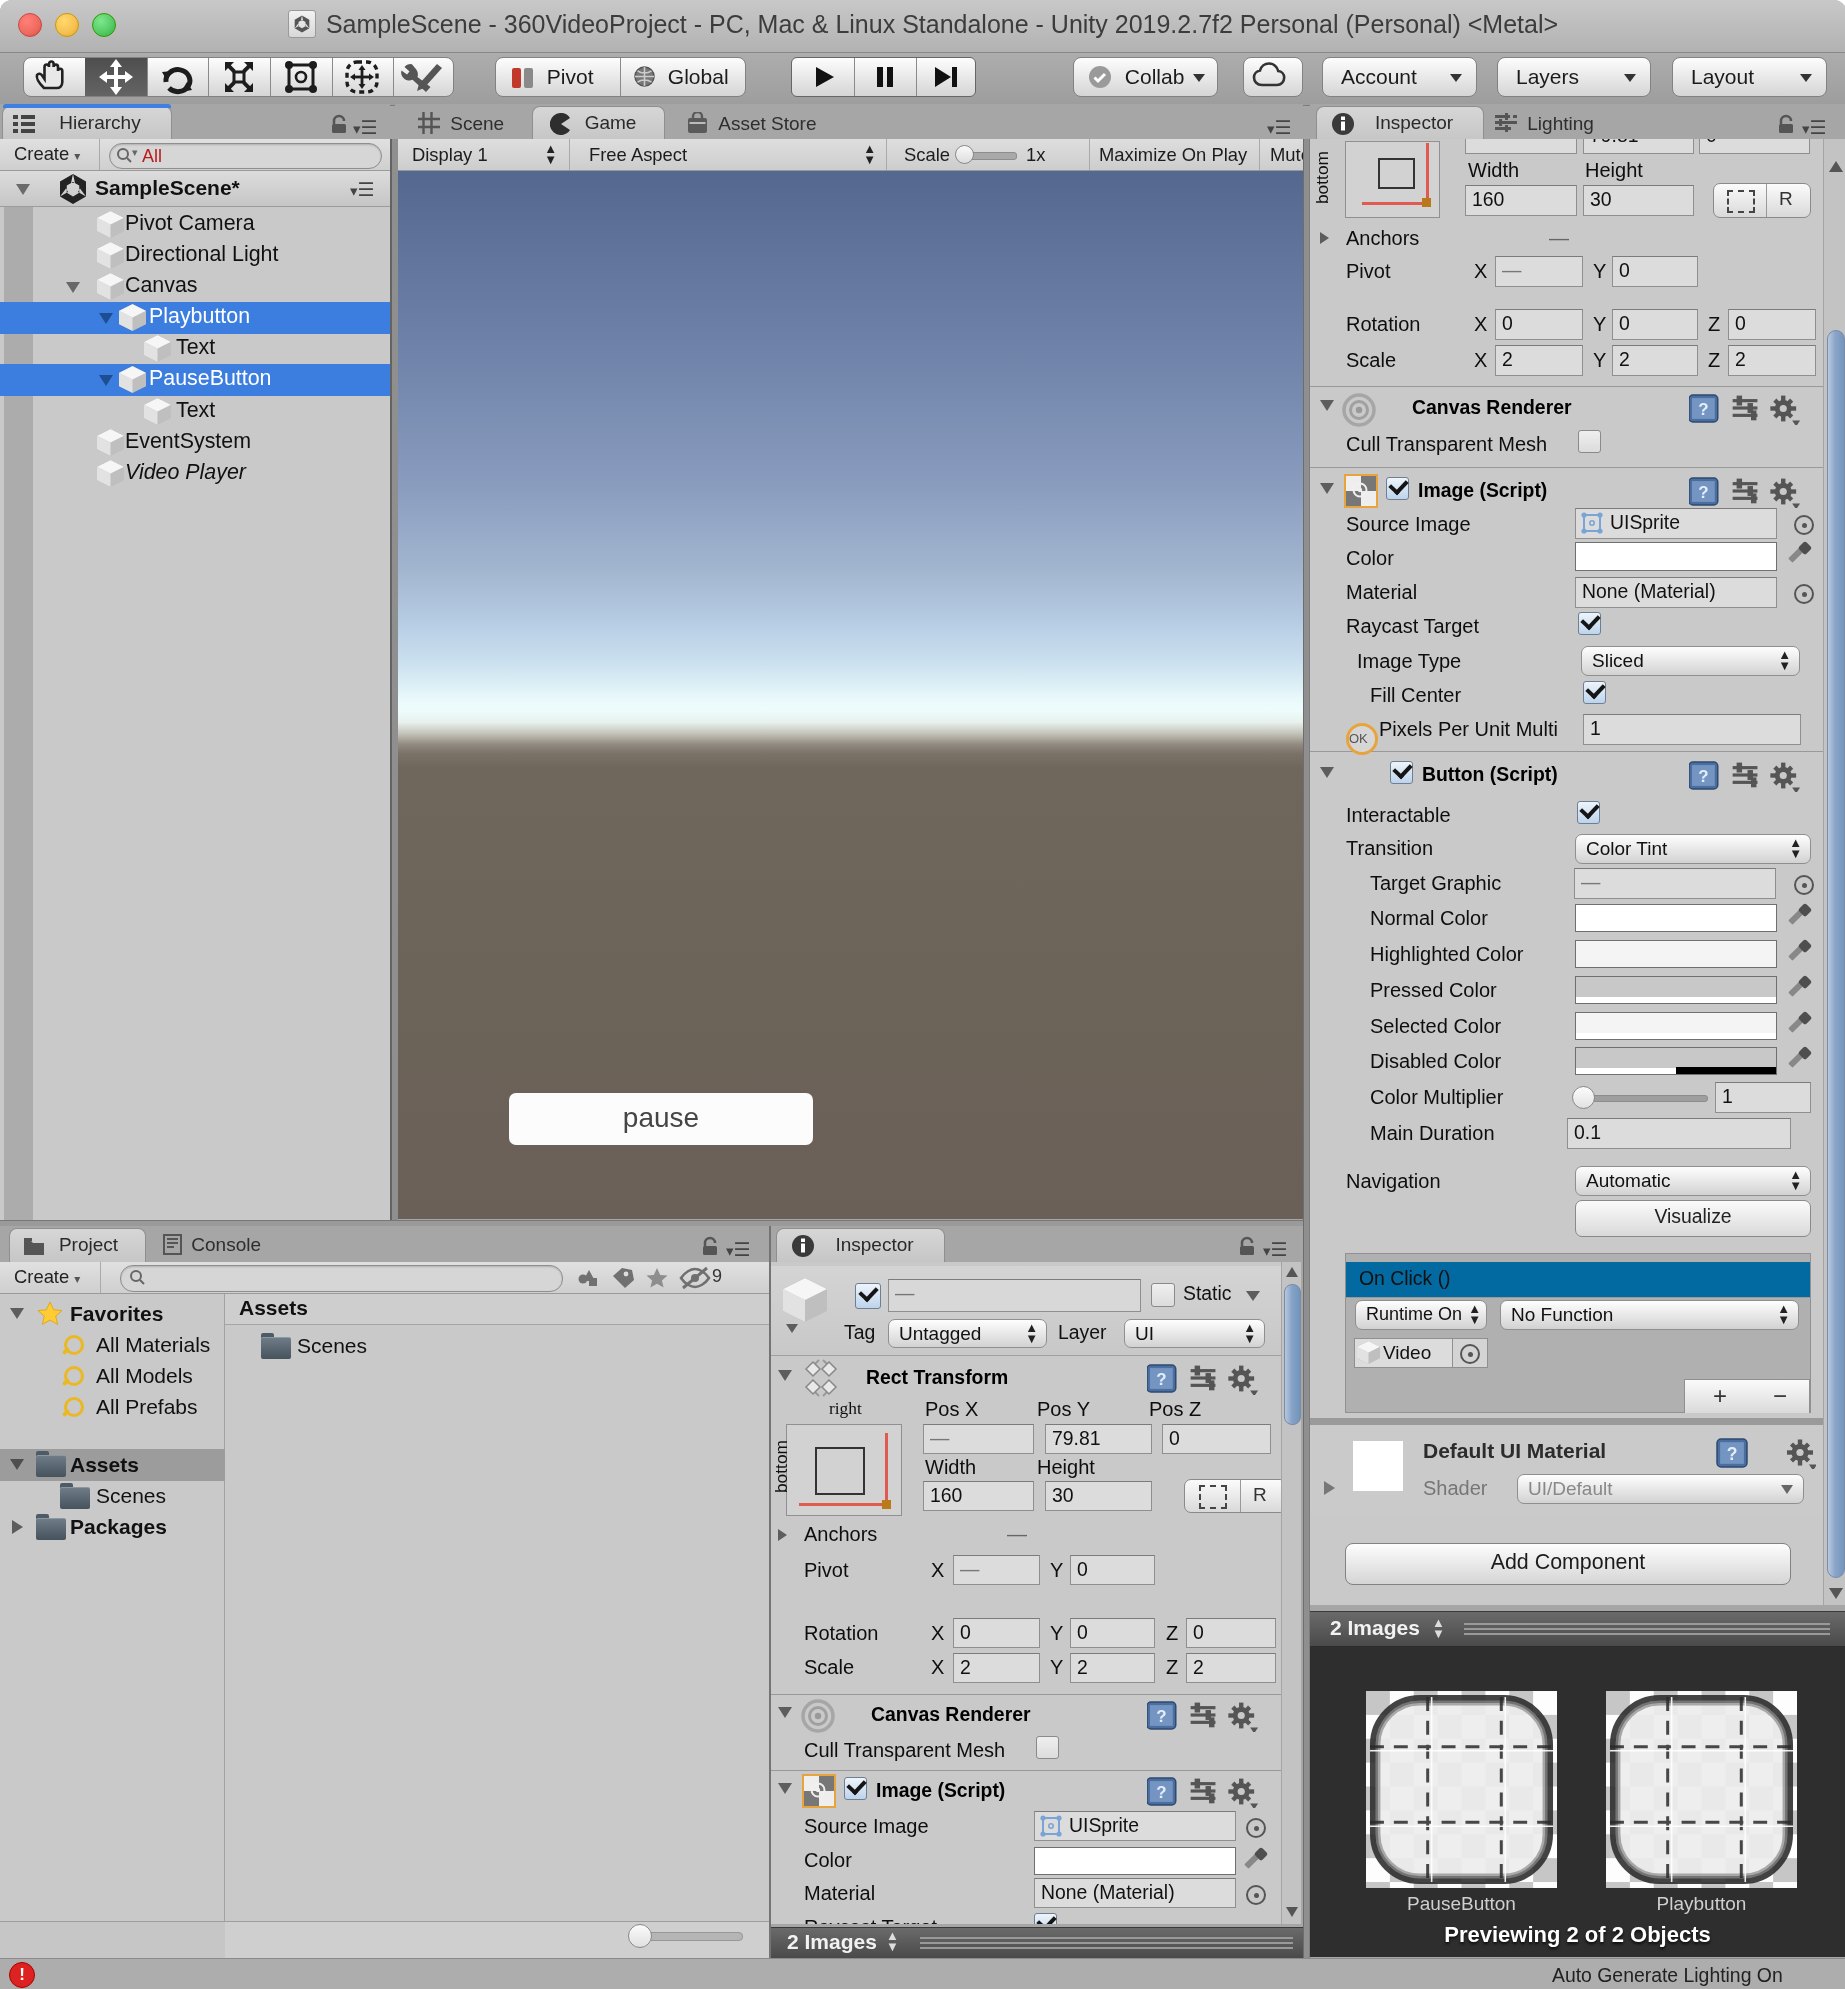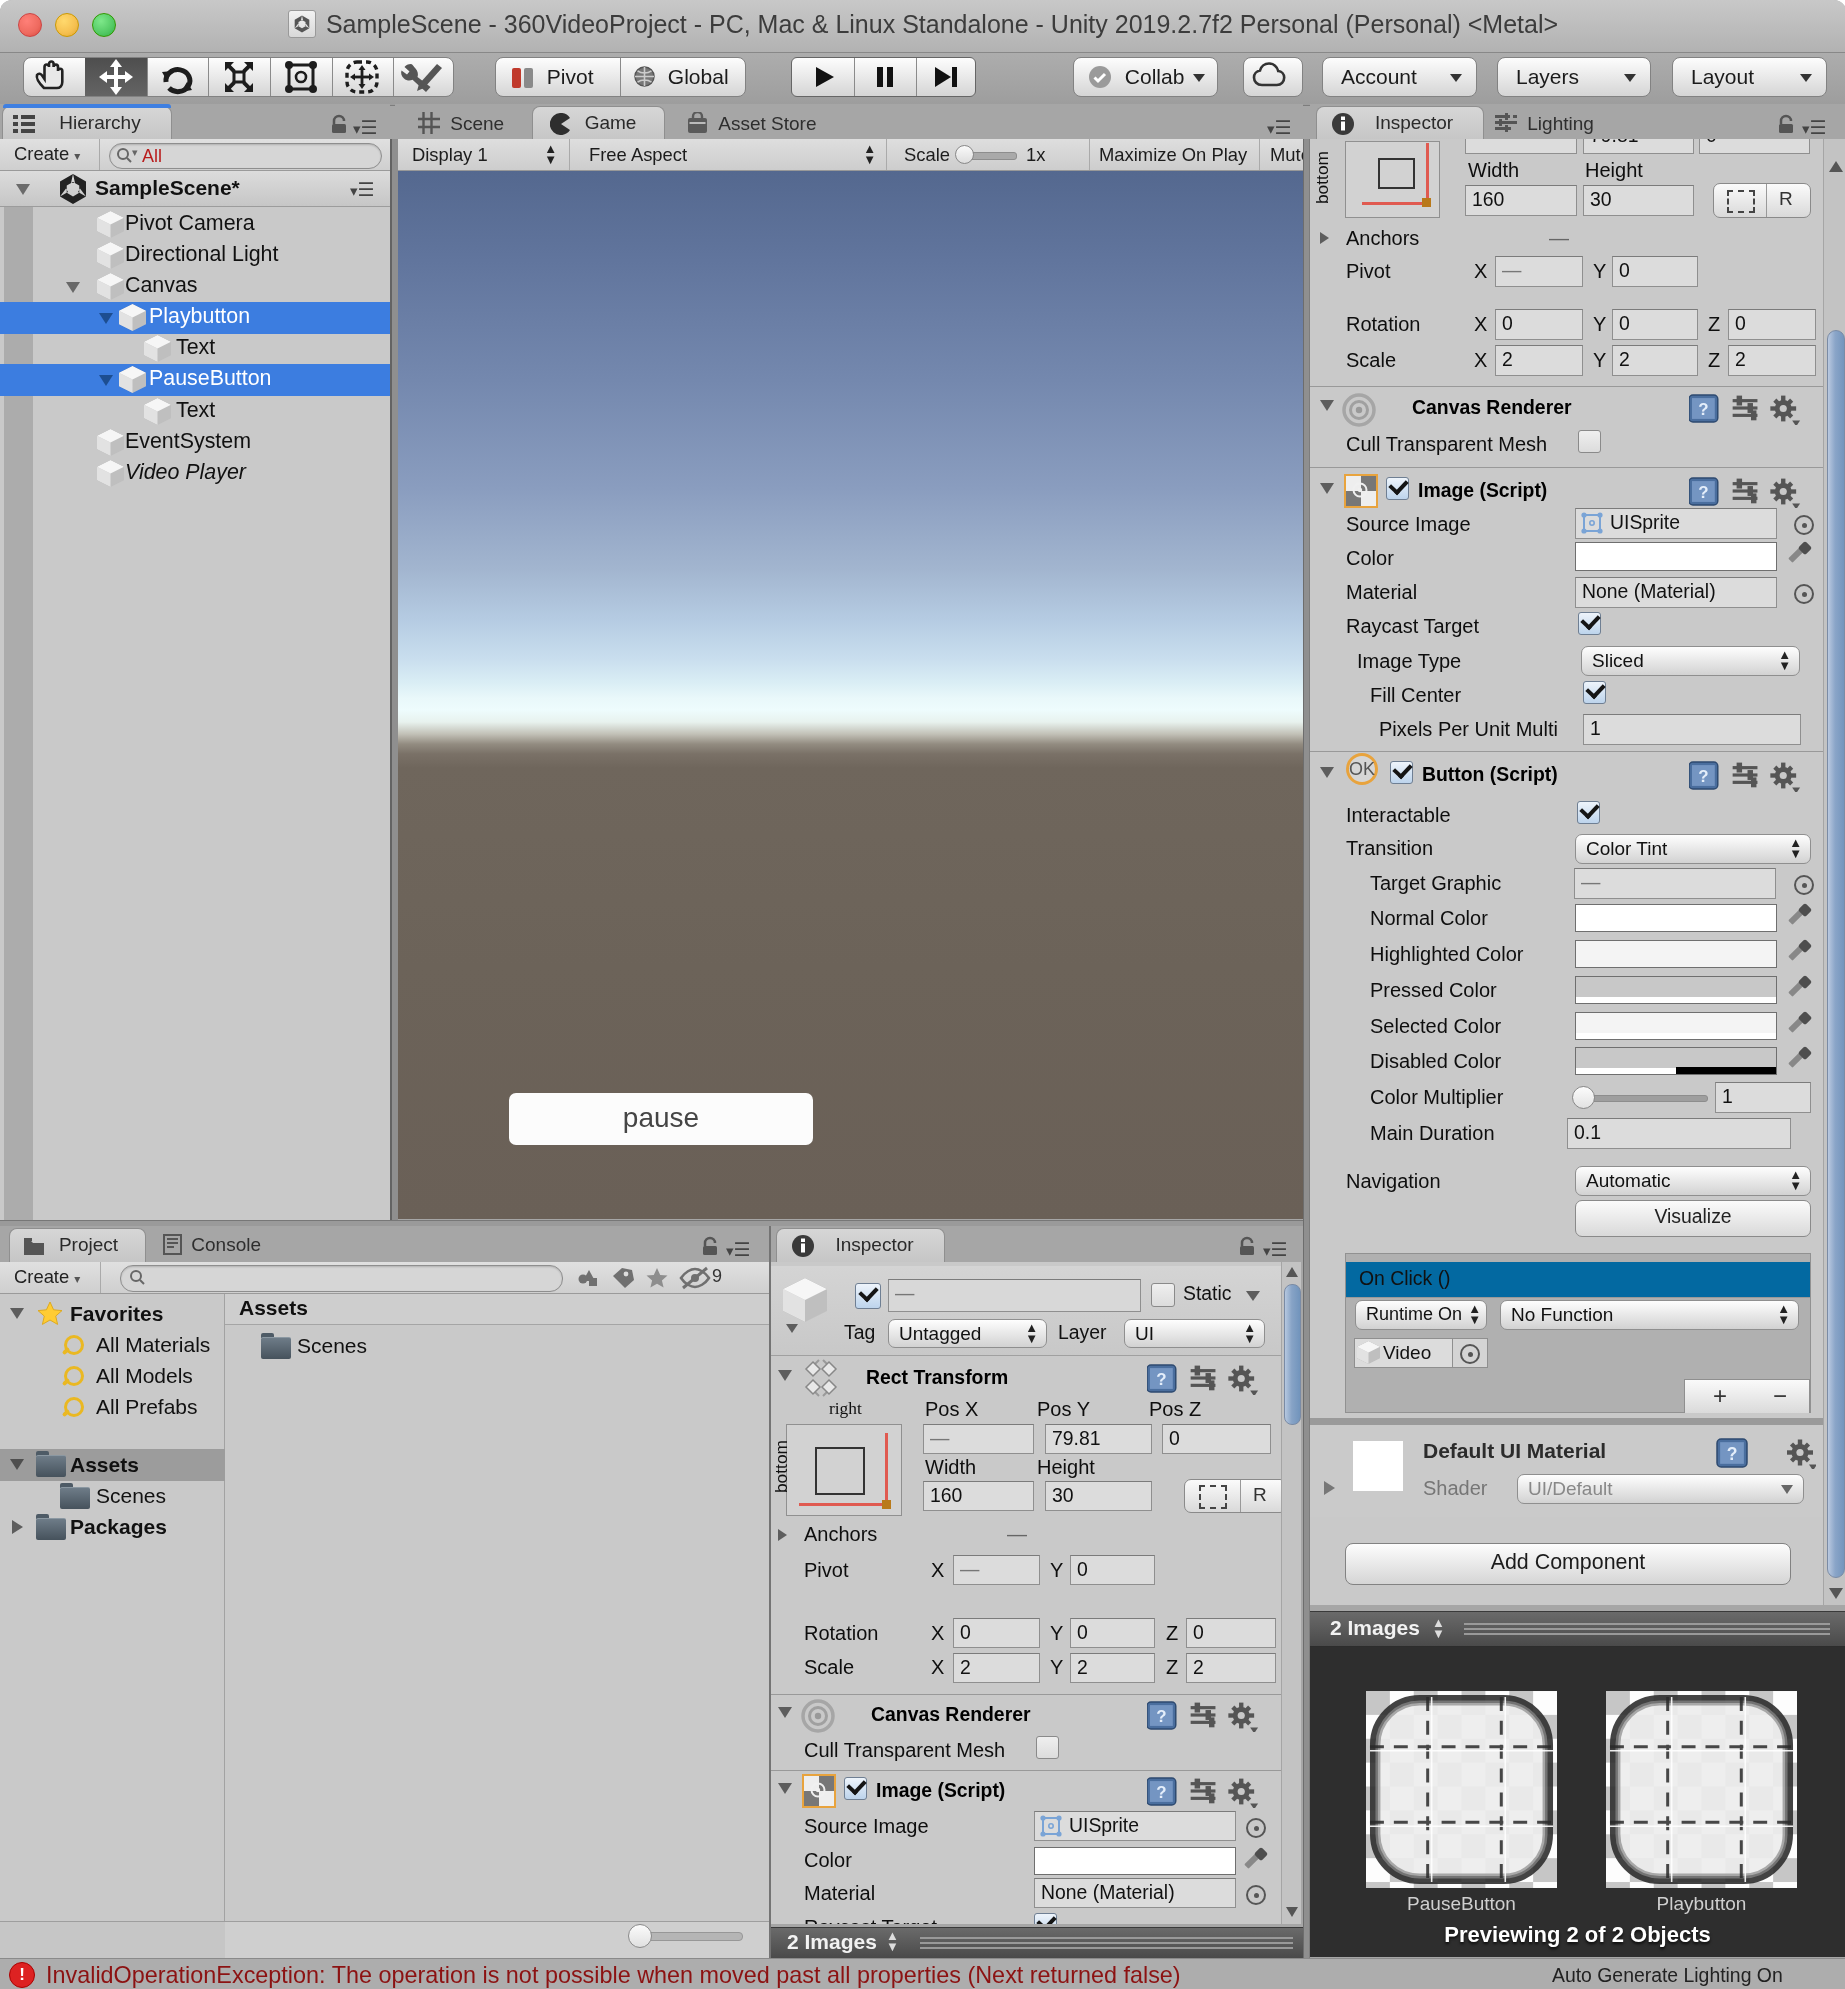--- a/index.html
+++ b/index.html
@@ -528,21 +528,21 @@
       <span class="chk" style="left:268px;top:473px;"></span>
       <span class="lbl" style="left:47px;top:511px;">Image Type</span>
       <div class="dd" style="left:271px;top:507px;width:219px;height:30px;">Sliced<span class="udar">▲<br>▼</span></div>
       <span class="lbl" style="left:60px;top:545px;">Fill Center</span>
       <span class="chk" style="left:273px;top:542px;"></span>
       <span class="lbl" style="left:69px;top:579px;">Pixels Per Unit Multi</span>
       <div class="fld" style="left:273px;top:575px;width:218px;height:31px;">1</div>
       <div class="divid" style="top:612px;width:513px;"></div>
 
       <span class="tri-d" style="left:10px;top:628px;"></span>
-      <span class="abs" style="left:36px;top:614px;width:32px;height:32px;border-radius:50%;border:3px solid #e8a33d;background:#d6d6d6;box-sizing:border-box;color:#555;font-size:18px;line-height:26px;">OK</span>
+      <span class="abs" style="left:36px;top:584px;width:32px;height:32px;border-radius:50%;border:3px solid #e8a33d;background:#d6d6d6;box-sizing:border-box;color:#555;font-size:13px;line-height:26px;">OK</span>
       <span class="chk" style="left:80px;top:622px;"></span>
       <span class="hdr" style="left:112px;top:624px;">Button (Script)</span>
       <svg class="abs" style="left:379px;top:621px;" width="124" height="32" viewBox="0 0 125 32">
           <use href="#gicoset"></use>
         </svg>
       <span class="lbl" style="left:36px;top:665px;">Interactable</span>
       <span class="chk" style="left:267px;top:662px;"></span>
       <span class="lbl" style="left:36px;top:698px;">Transition</span>
       <div class="dd" style="left:265px;top:695px;width:236px;height:30px;">Color Tint<span class="udar">▲<br>▼</span></div>
       <span class="lbl" style="left:60px;top:733px;">Target Graphic</span>
@@ -921,17 +921,16 @@
     </div>
   </div>
 
   <div class="abs" style="left:390px;top:139px;width:8px;height:1081px;background:#8f8f8f;border-left:2px solid #636363;box-sizing:border-box;"></div>
   <div class="abs" style="left:1303px;top:139px;width:7px;height:1819px;background:#8f8f8f;border-left:1px solid #6d6d6d;border-right:1px solid #7d7d7d;box-sizing:border-box;"></div>
   <div class="abs" style="left:0;top:1220px;width:1303px;height:6px;background:#9a9a9a;border-top:1px solid #777;box-sizing:border-box;"></div>
   <div class="abs" style="left:769px;top:1226px;width:2px;height:732px;background:#747474;"></div>
 
   <div id="statusbar" class="abs" style="left:0;top:1958px;width:1846px;height:31px;background:#adadad;border-top:1px solid #8a8a8a;box-sizing:border-box;">
     <div class="abs" style="left:9px;top:3px;width:24px;height:24px;border-radius:50%;background:#d22;border:1px solid #a00;color:#fff;font-weight:bold;text-align:center;font-size:17px;line-height:24px;">!</div>
-    <div class="abs" style="left:46px;top:3px;font-size:23.4px;color:#8c1212;">InvalidOperationException: The operation is not possible when moved past all properties (Next returned false)</div>
     <div class="abs" style="left:1552px;top:5px;font-size:19.4px;color:#222;">Auto Generate Lighting On</div>
   </div>
 </div>
 
 
 </body></html>

